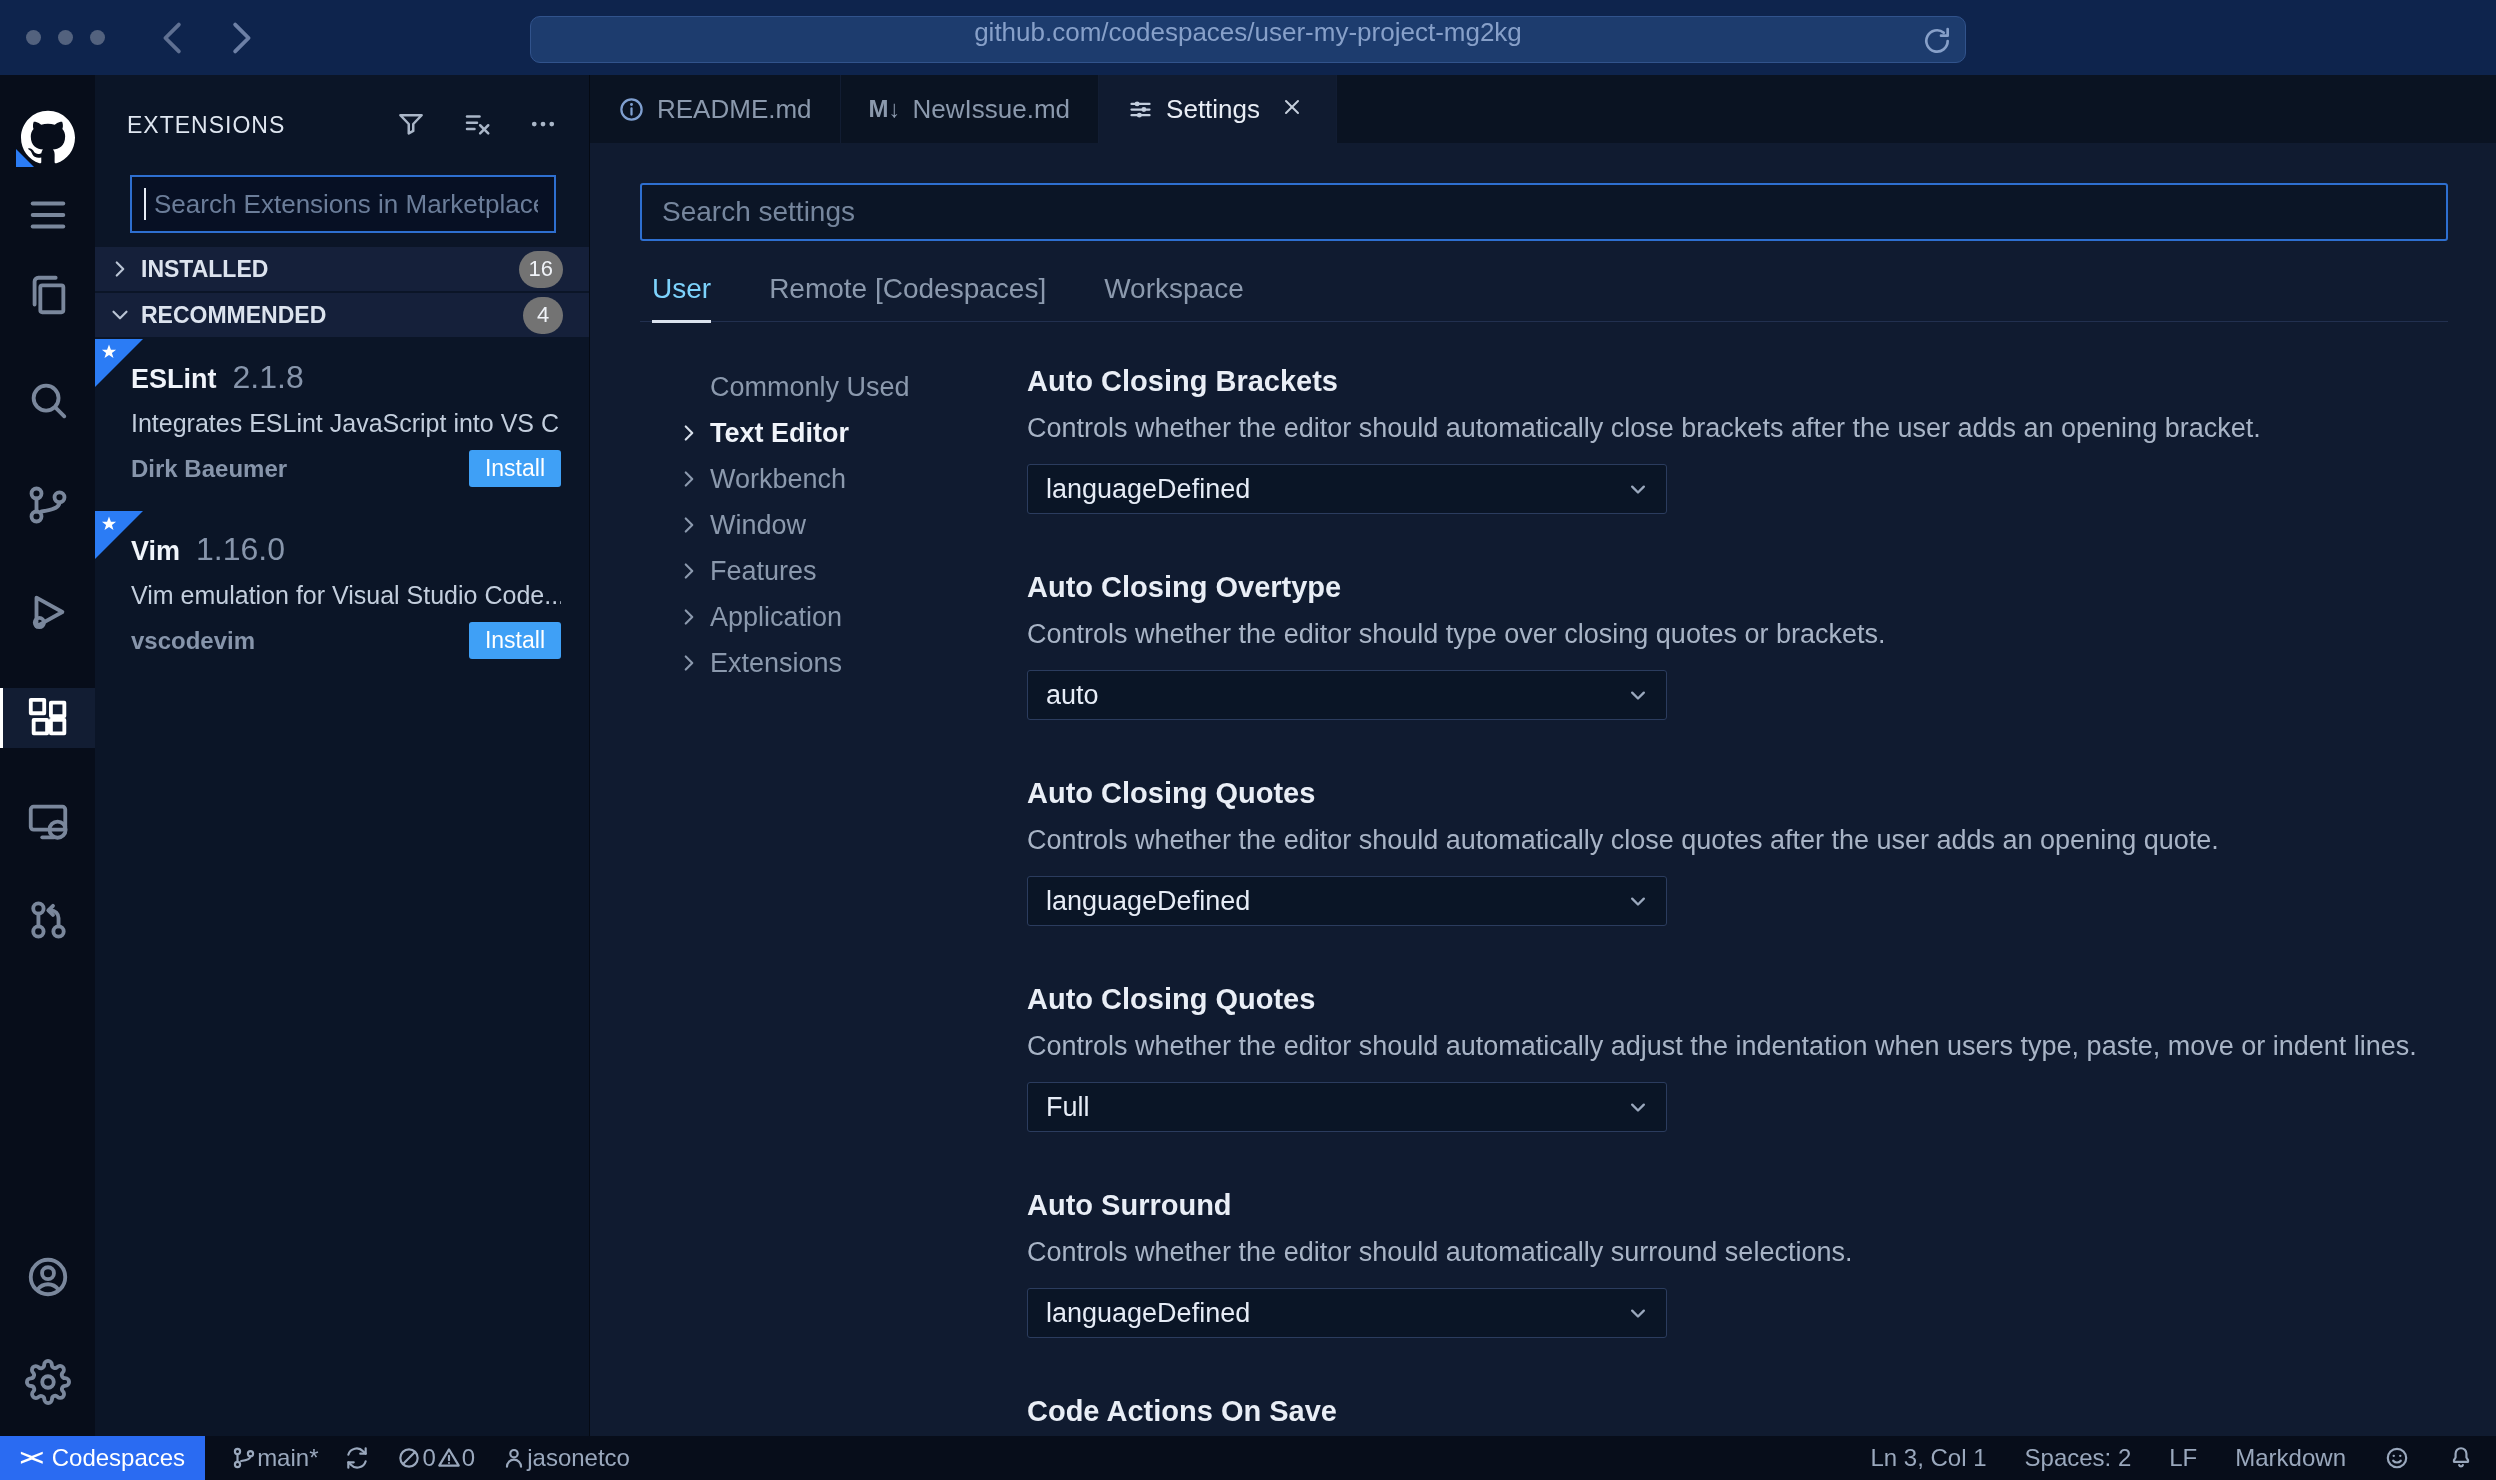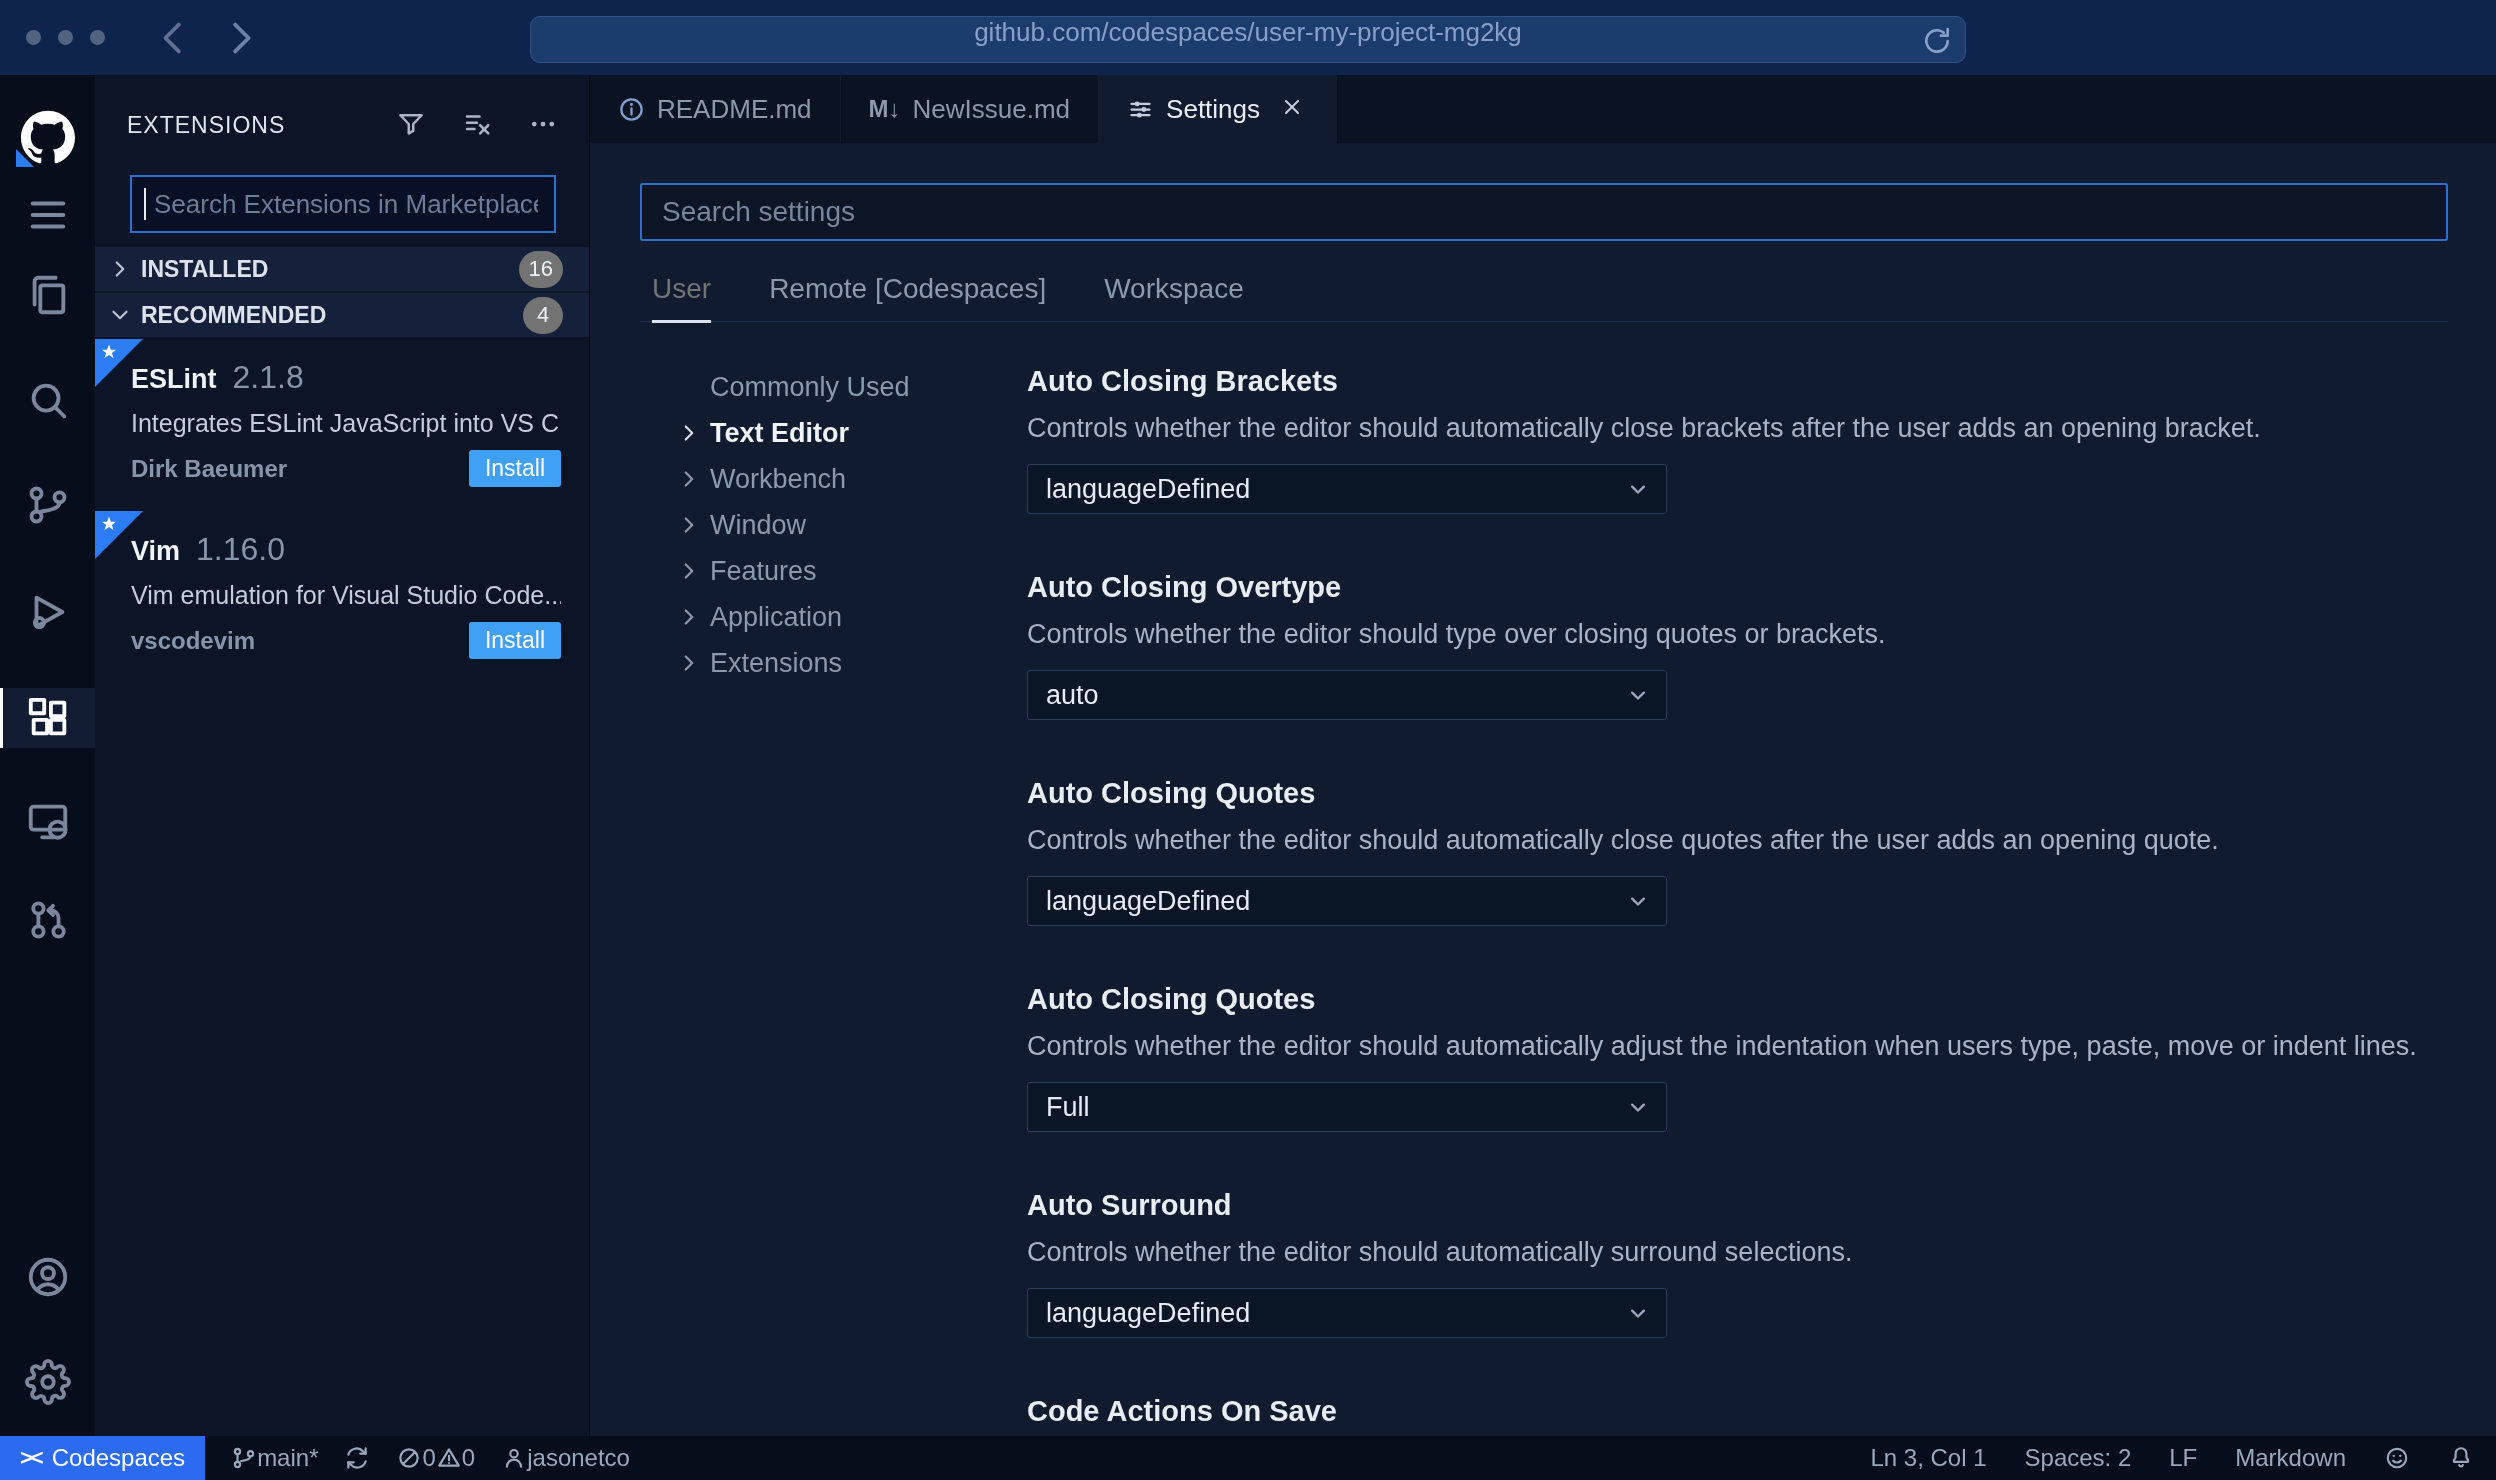--- a/index.html
+++ b/index.html
@@ -66,21 +66,21 @@
   .tab-close svg { width:24px; height:24px; }
   .info-ic { color:#7f9fd0; }
   .sliders-ic { color:#c3cedd; }
 
   
   .settings-panel { flex:1; overflow:hidden; padding:40px 48px 0 50px; position:relative; }
   .settings-search { width:100%; height:58px; background:#0b1526; border:2px solid #2e6fd0; border-radius:3px; color:#cdd6e2; font-size:28px; font-family:"Liberation Sans",sans-serif; padding:0 20px; outline:none; }
   .settings-search::placeholder { color:#76869d; }
   .scopes { margin-top:32px; display:flex; gap:58px; border-bottom:1px solid #22304f; padding-left:12px; }
   .scope { font-size:28px; color:#8b99ad; padding-bottom:15px; border-bottom:3px solid transparent; margin-bottom:-2px; cursor:pointer; }
-  .scope.active { color:#737373; border-bottom-color:#dbe3ee; }
+  .scope.active { color:#7dd3fc; border-bottom-color:#dbe3ee; }
   .settings-body { display:flex; margin-top:42px; }
   .toc { width:387px; flex:none; padding-left:36px; }
   .toc-row { display:flex; align-items:center; gap:8px; height:46px; color:#8b99ad; font-size:27px; cursor:pointer; }
   .toc-row .chev { width:26px; height:26px; flex:none; color:#8b99ad; }
   .toc-row .chev-spacer { width:26px; flex:none; }
   .toc-row.active { color:#f0f4fa; font-weight:bold; }
   .toc-row.active .chev { color:#d7dfe9; }
   .settings-list { flex:1; min-width:0; }
   .setting { margin-bottom:56px; }
   .setting-title { font-size:29px; font-weight:bold; color:#e9eef6; line-height:34px; margin-bottom:14px; }

